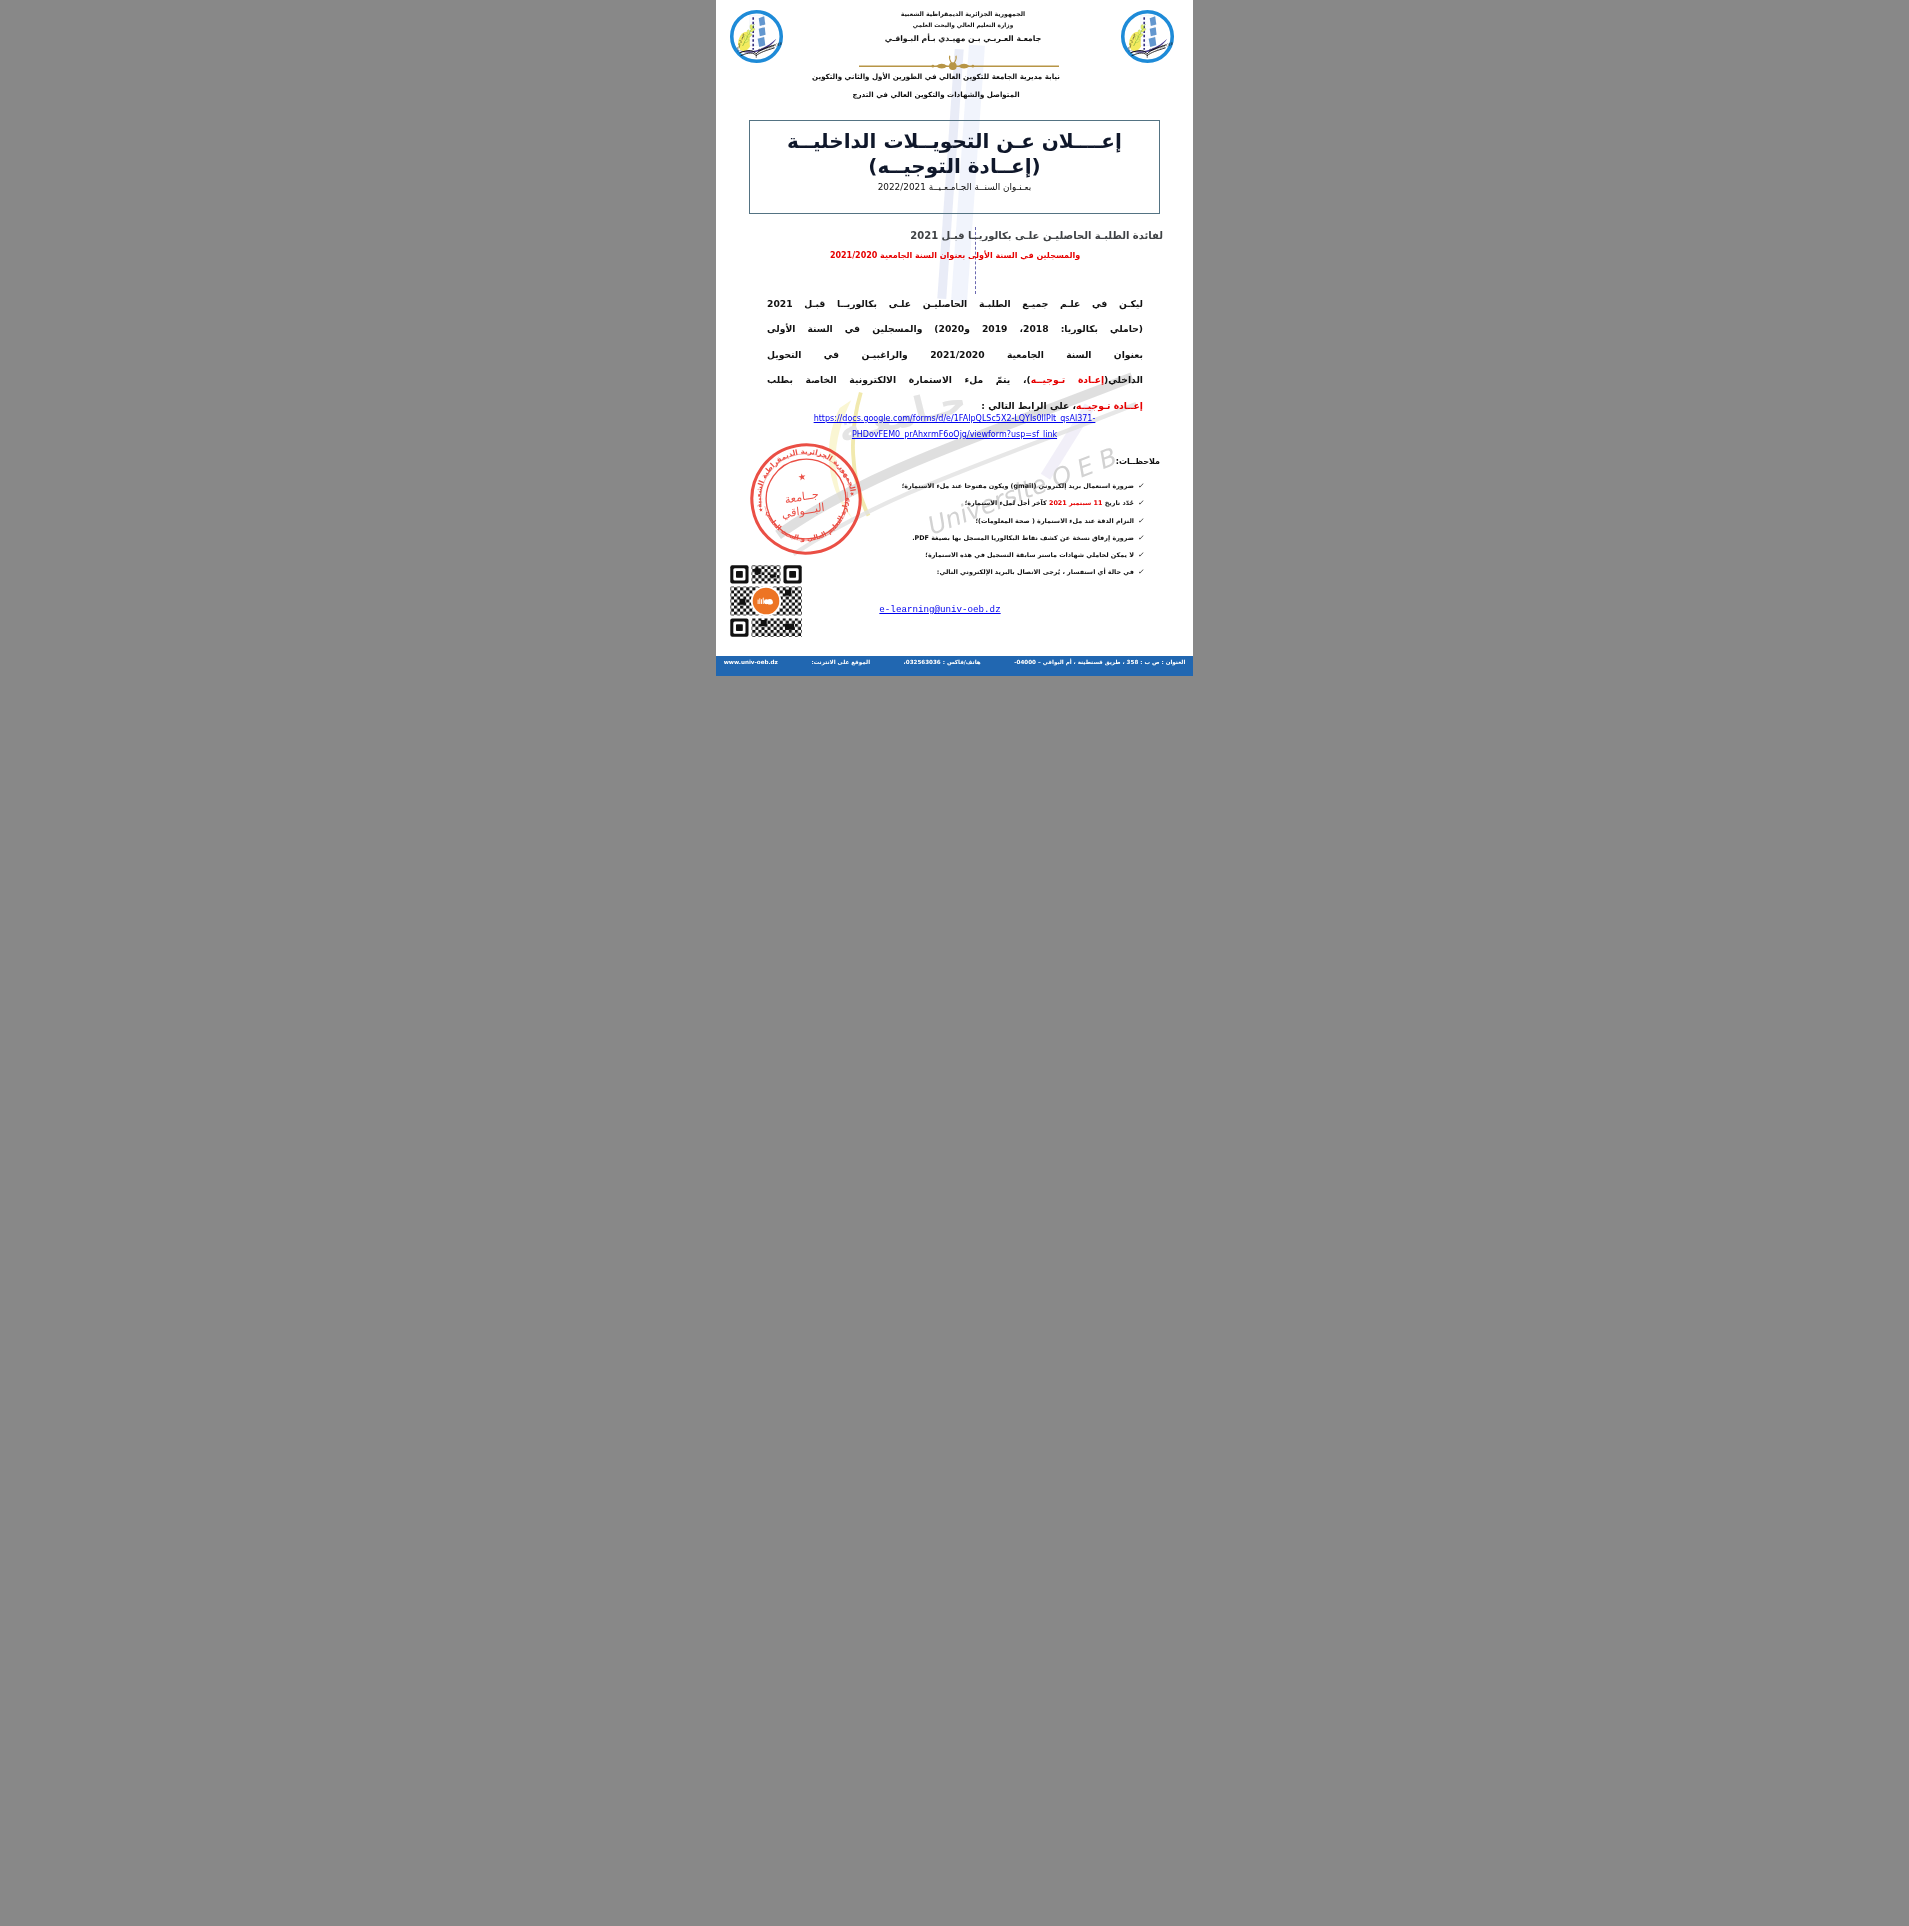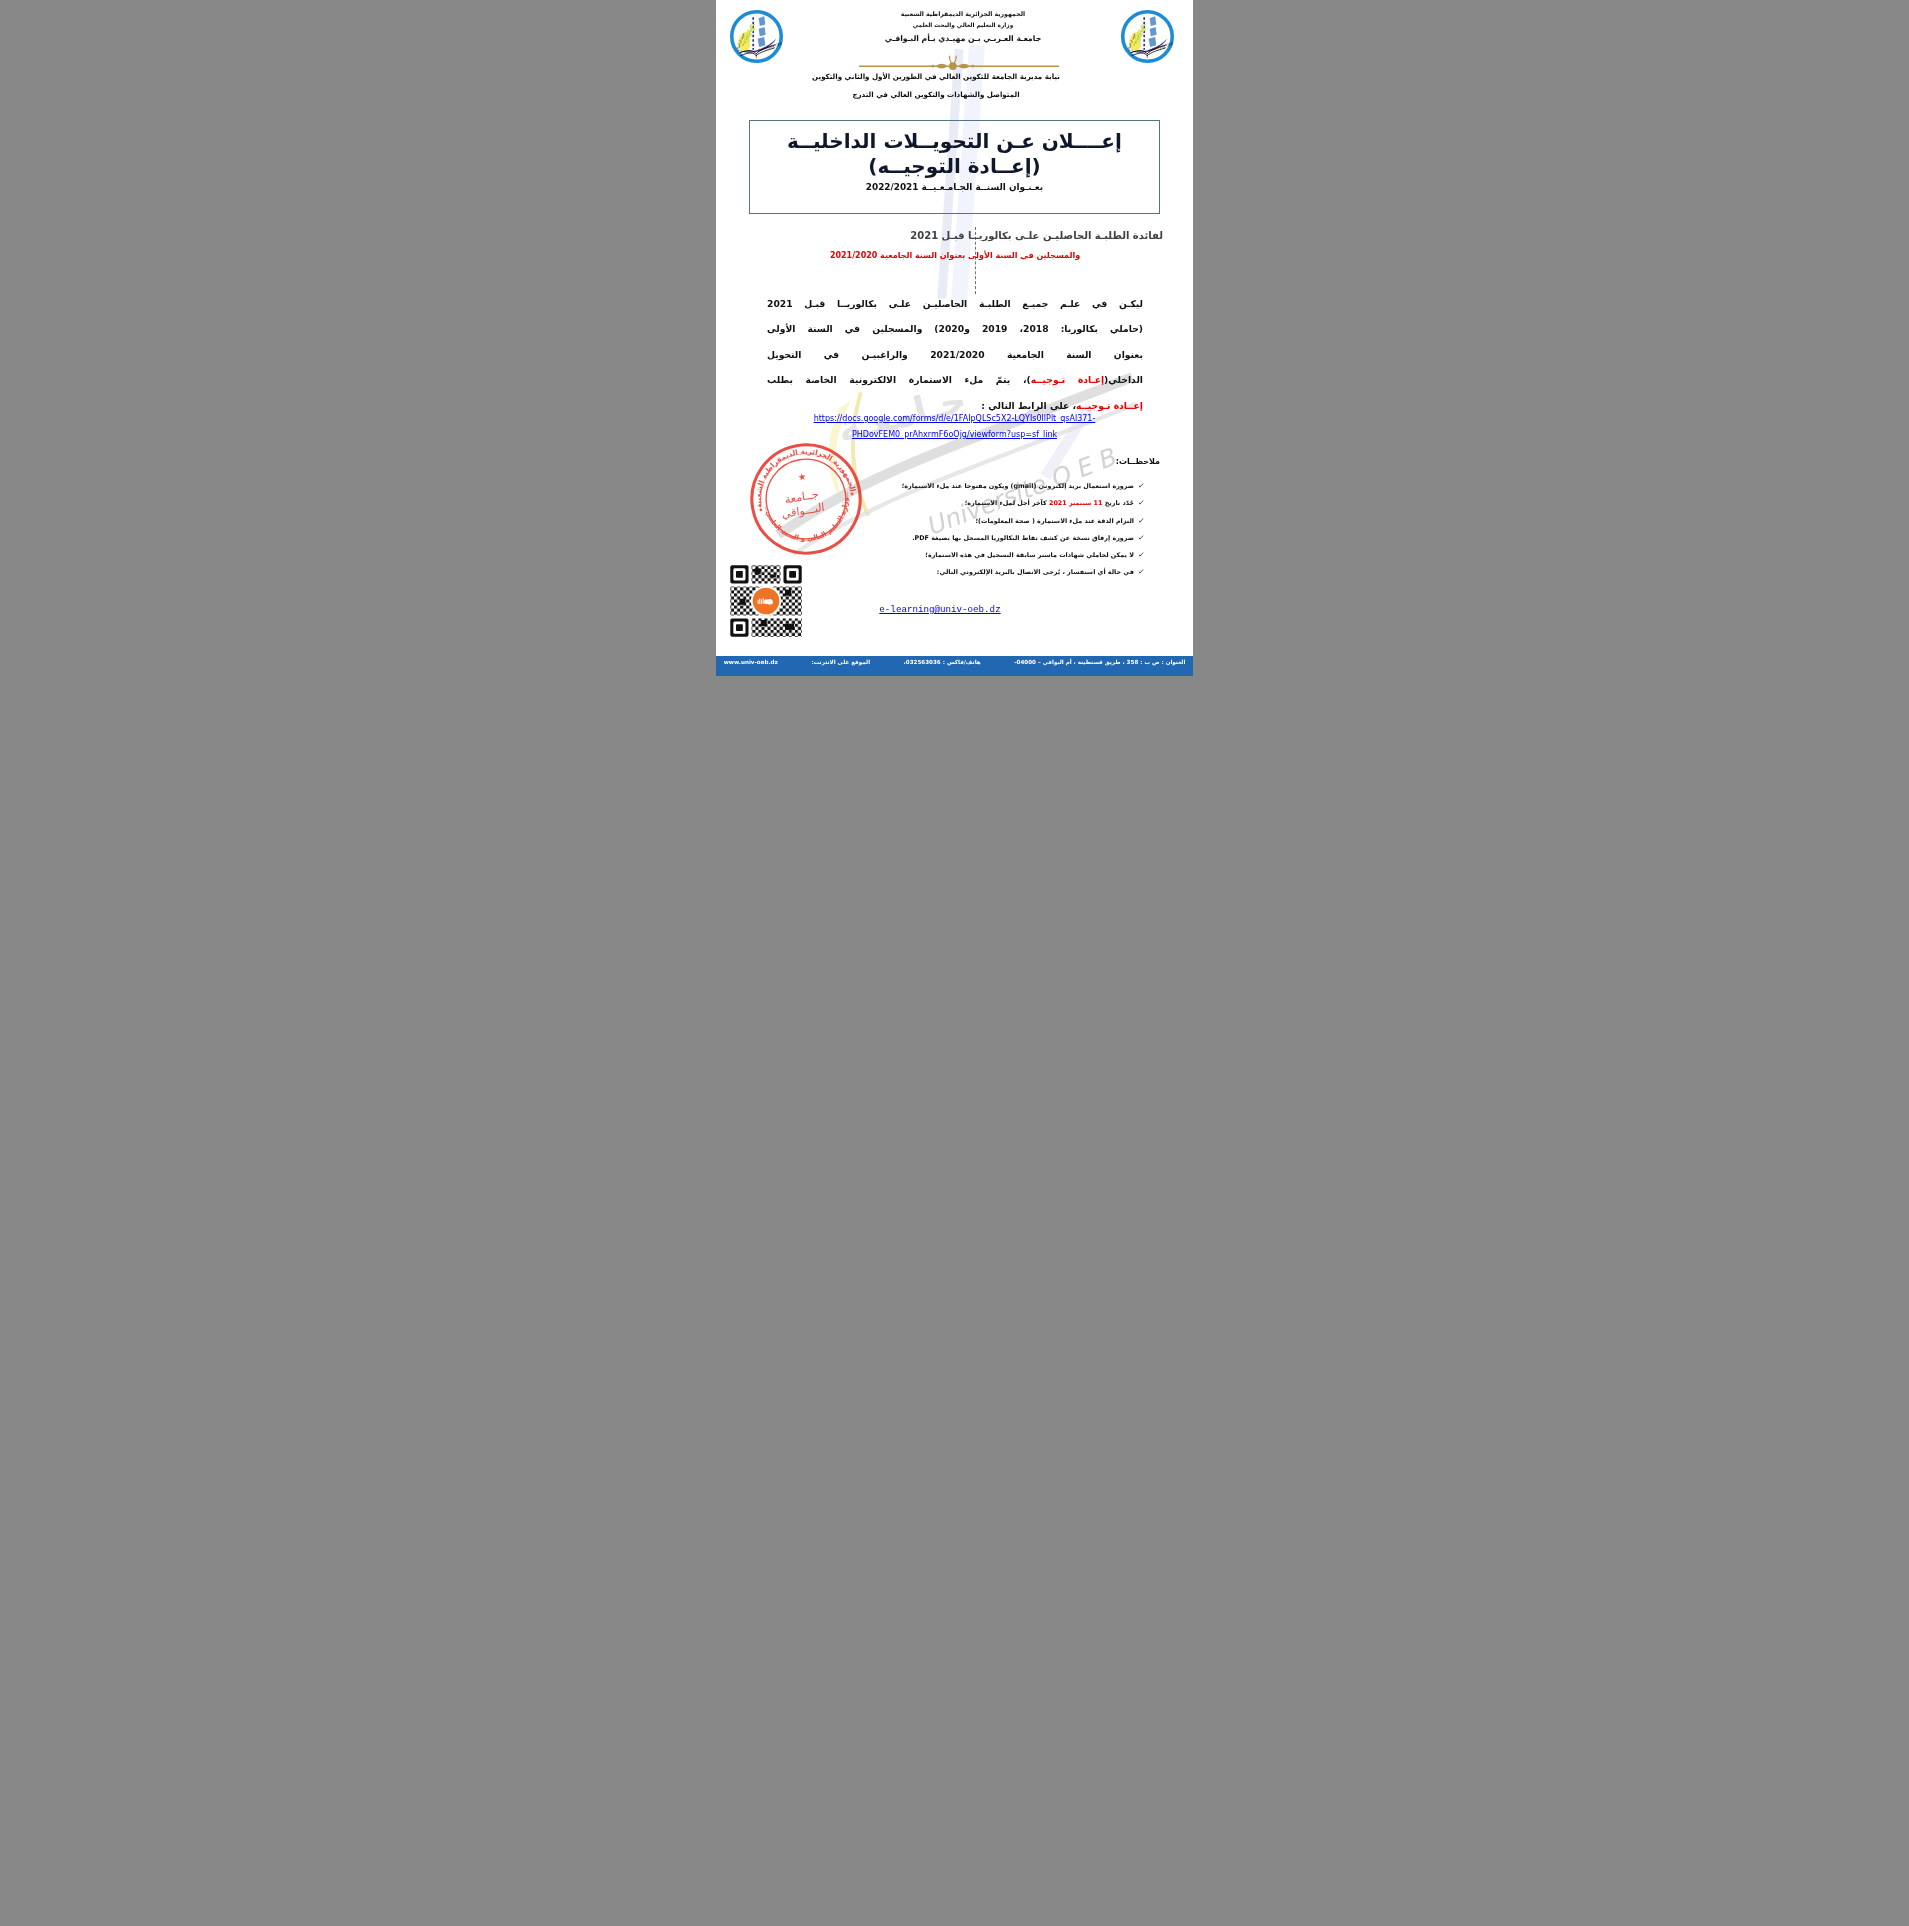--- a/index.html
+++ b/index.html
@@ -23,21 +23,21 @@
   .subheader div{font-size:7.1px;font-weight:700;line-height:10px;}
   .subheader .s2{margin-top:7.7px;}
 
   
   .title-box{
     position:absolute;left:33px;top:120px;width:409px;height:92px;
     border:1.9px solid #547383;background:transparent;text-align:center;z-index:2;direction:rtl;
   }
   .t1,.t2{font-size:20px;font-weight:700;color:#0f172a;line-height:20px;}
   .t1{margin-top:10px;} .t2{margin-top:5.4px;}
-  .t3{font-size:8.9px;font-weight:700;color:#101010;margin-top:5.4px;}
+  .t3{font-size:8.9px;font-weight:400;color:#101010;margin-top:5.4px;}
 
   
   .aud1{position:absolute;left:31px;top:230px;width:416px;text-align:right;
         font-size:10px;font-weight:700;color:#3f4245;z-index:2;direction:rtl;}
   .aud2{position:absolute;left:31px;top:251px;width:416px;text-align:center;
         font-size:8px;font-weight:700;color:#e60000;z-index:2;direction:rtl;}
 
   
   .body-text{position:absolute;left:51px;top:291px;width:376px;z-index:2;direction:rtl;}
   .body-text .bl{font-size:9.2px;font-weight:700;line-height:25.4px;height:25.4px;

